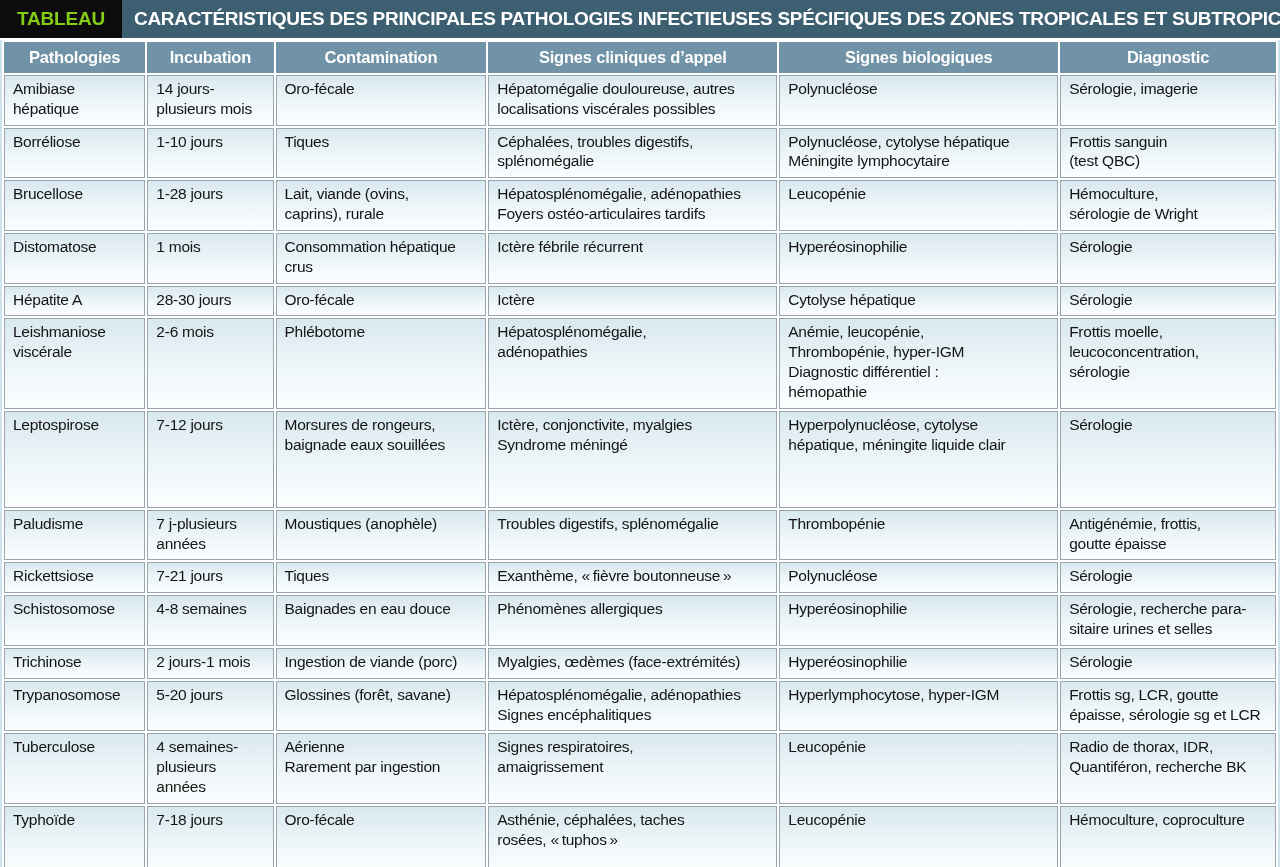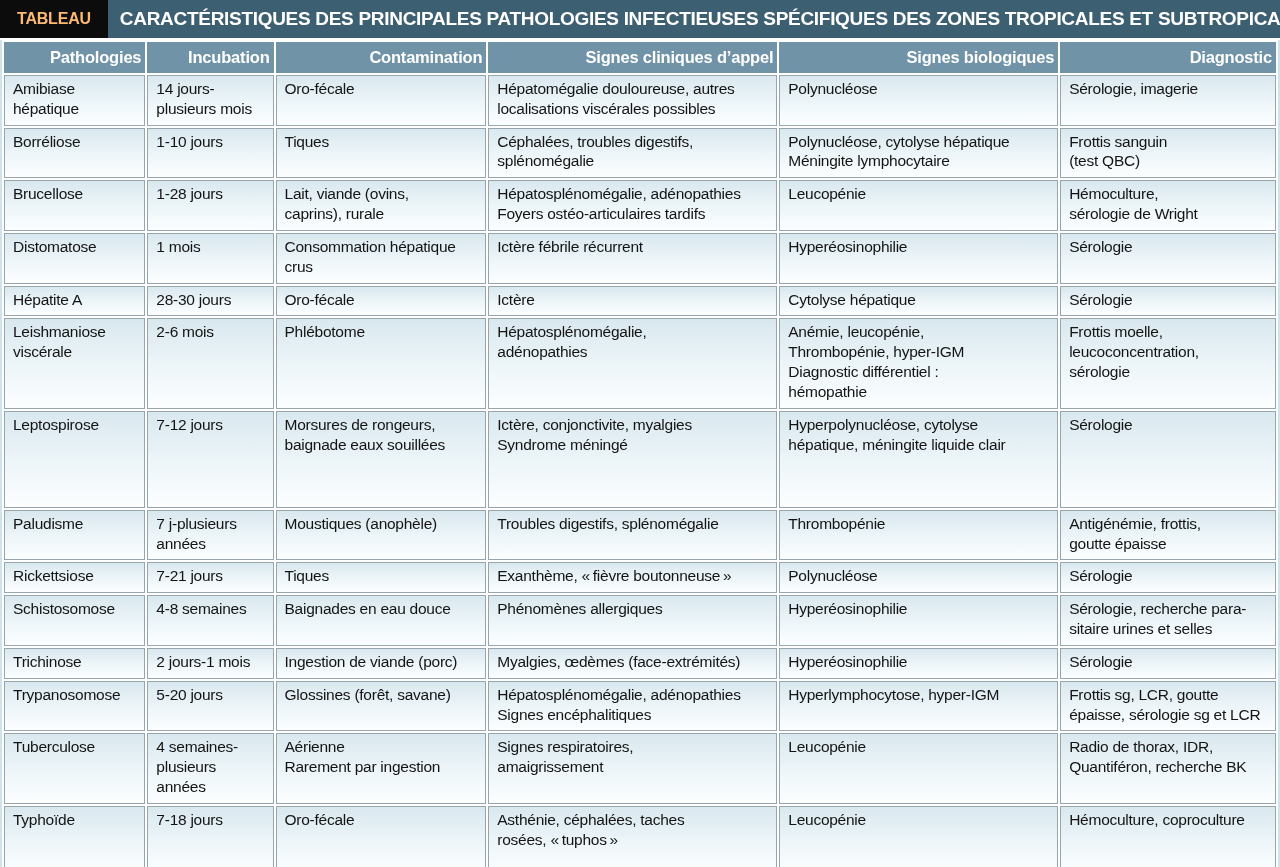--- a/index.html
+++ b/index.html
@@ -18,23 +18,23 @@
   
   .titlebar {
     display: flex;
     align-items: stretch;
     height: 38px;
     background: #3d5f72;
     margin-bottom: 2px;
   }
   .titlebar .badge {
     background: #0c0c0c;
-    color: #fdba74;
+    color: #84cc16;
     font-weight: bold;
-    font-size: 16px;
+    font-size: 19px;
     letter-spacing: -0.2px;
     display: flex;
     align-items: center;
     padding: 0 17px;
   }
   .titlebar .title {
     color: #ffffff;
     font-weight: bold;
     font-size: 19px;
     letter-spacing: -0.3px;
@@ -64,21 +64,21 @@
   col.c-contam  { width: 16.7%; }
   col.c-clin    { width: 22.9%; }
   col.c-bio     { width: 22.1%; }
   col.c-diag    { width: 17.1%; }
   th {
     background: #7193a7;
     color: #ffffff;
     font-weight: bold;
     font-size: 16.5px;
     letter-spacing: -0.2px;
-    text-align: right;
+    text-align: center;
     padding: 6px 4px;
   }
   td {
     box-sizing: border-box;
     border: 1px solid #97a6ae;
     background: linear-gradient(180deg, #d9e8ef 0%, #eef6f9 55%, #fcfeff 100%);
     color: #141414;
     font-size: 15.5px;
     line-height: 1.28;
     letter-spacing: -0.25px;

